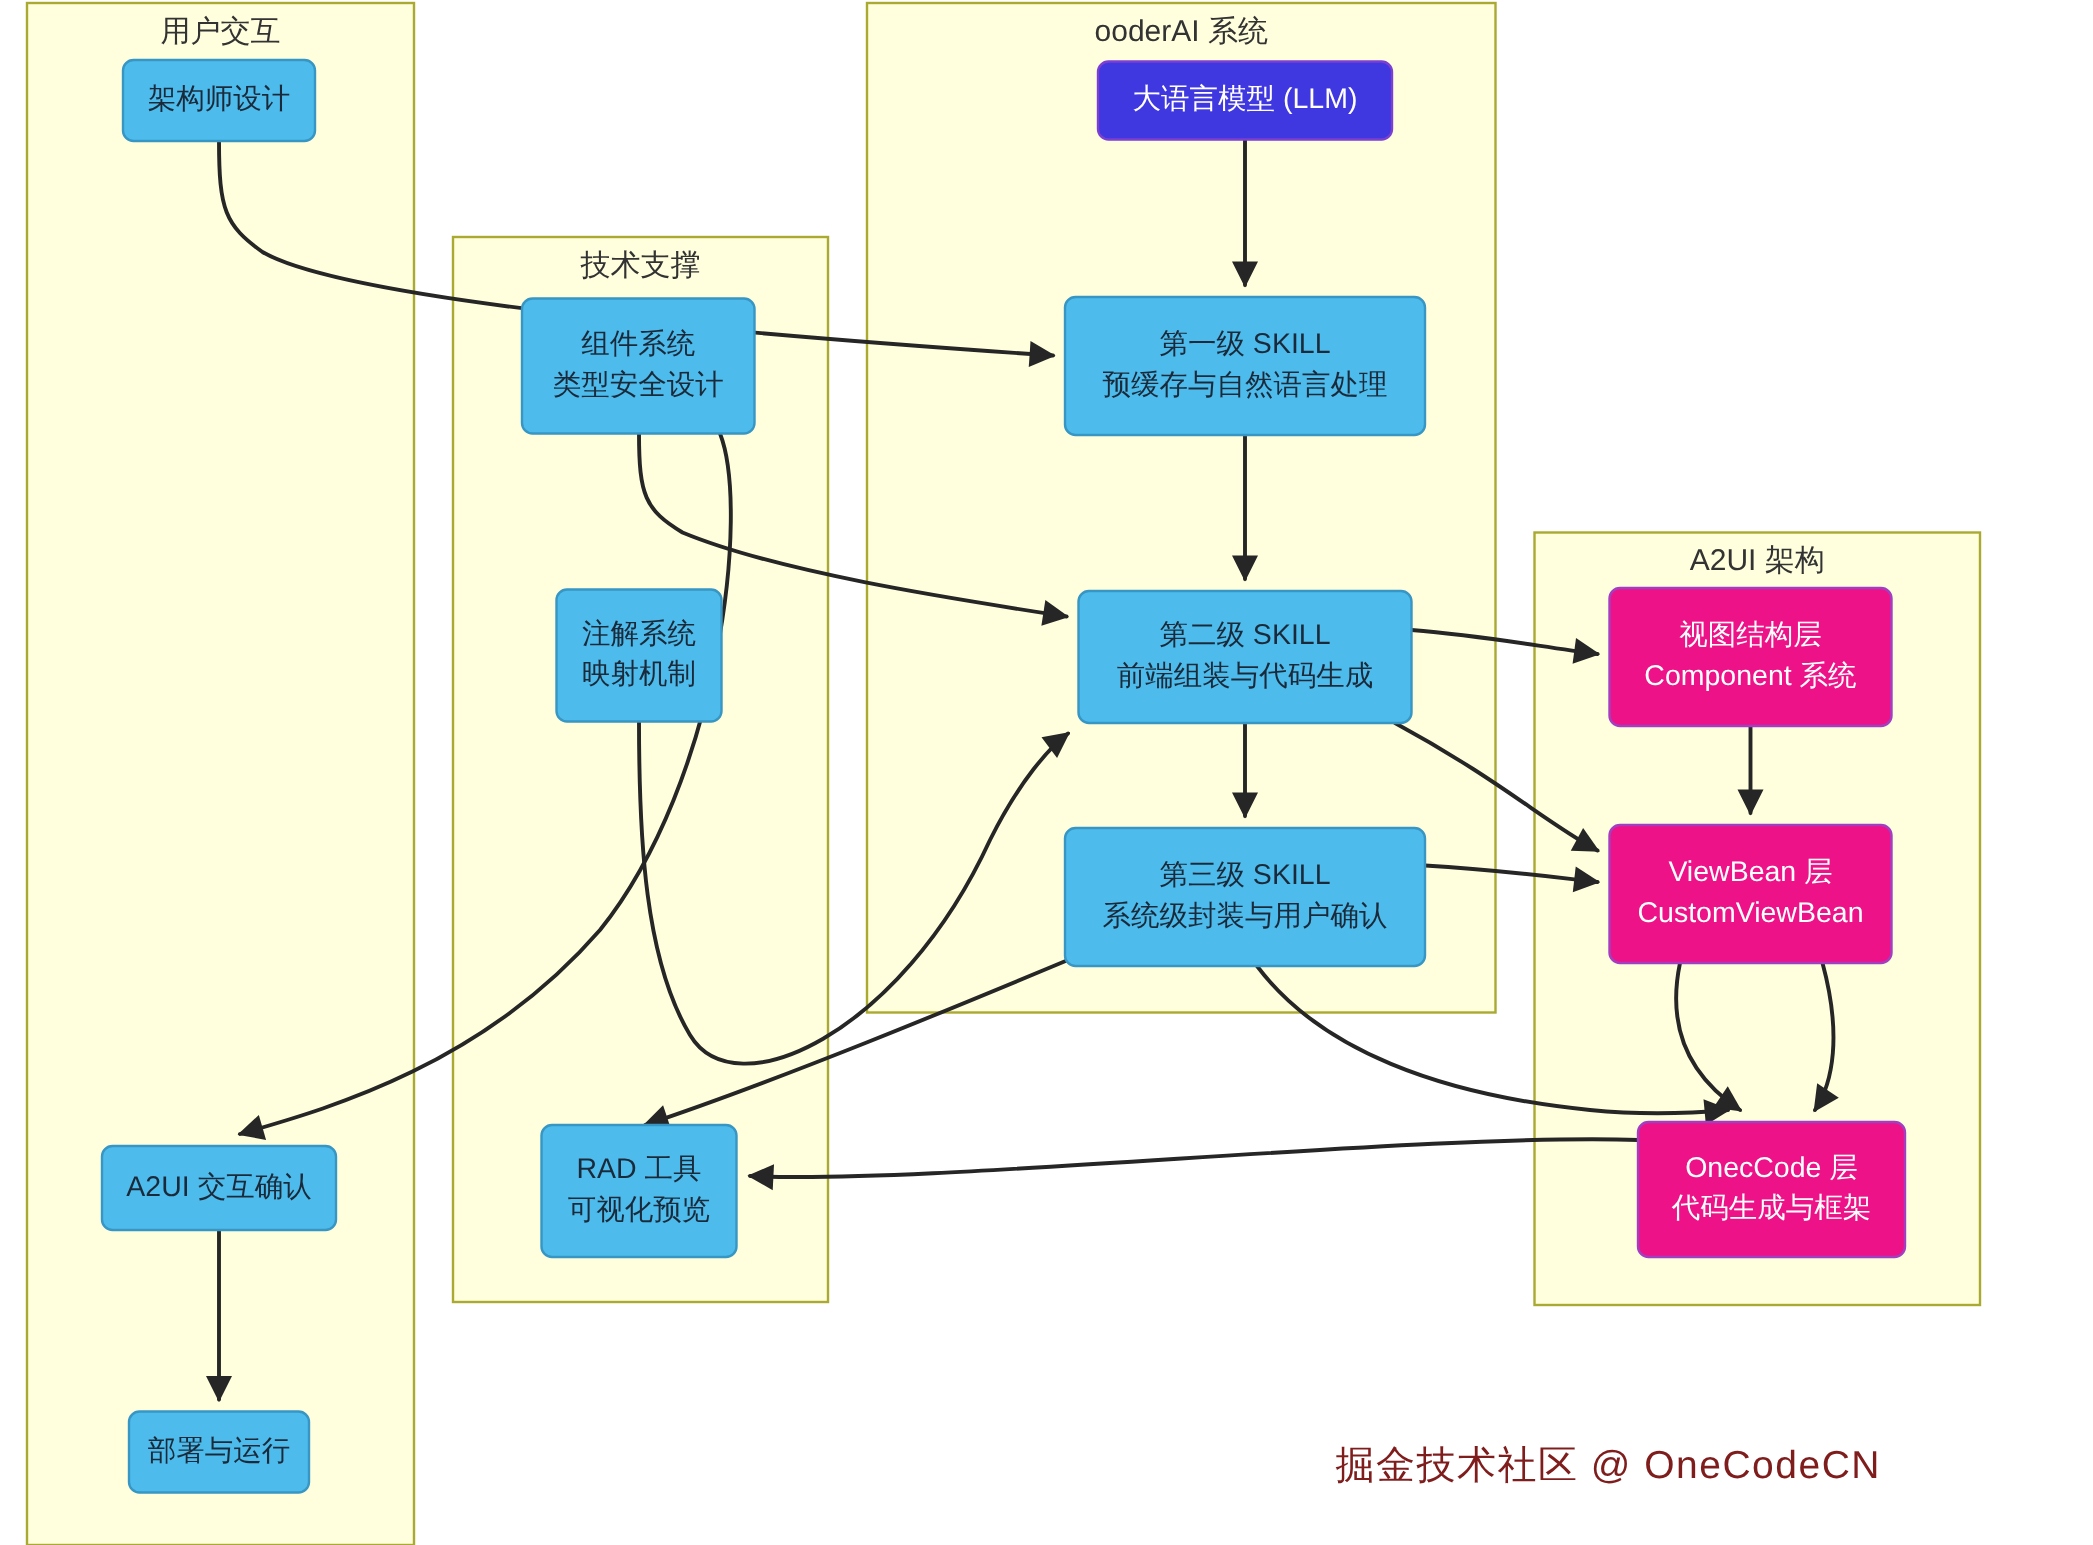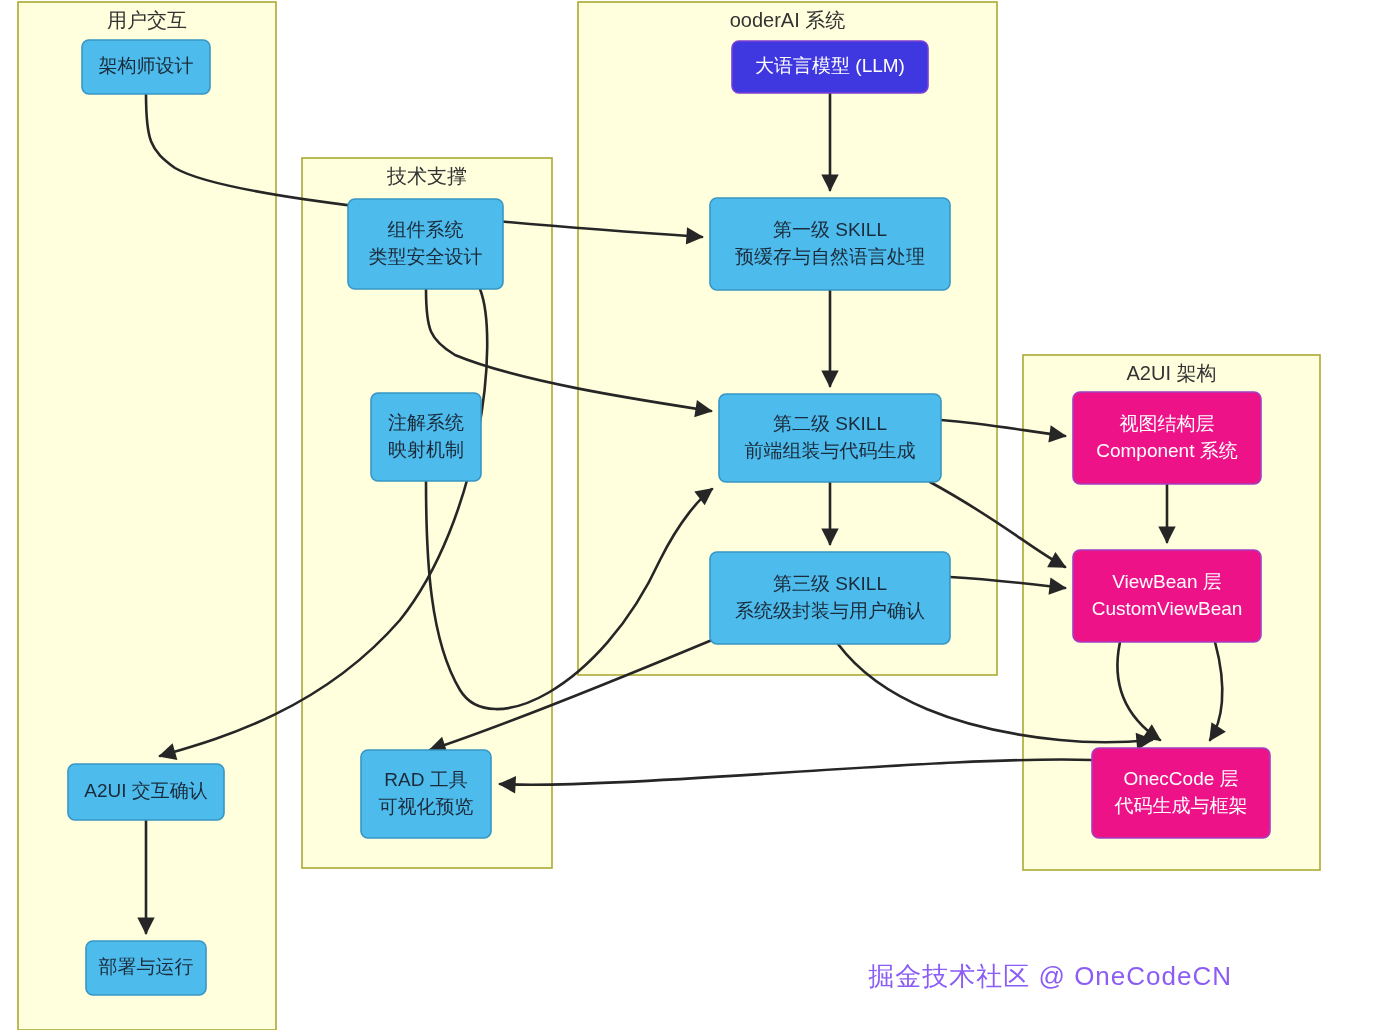--- a/index.html
+++ b/index.html
@@ -57,25 +57,25 @@
   .t-dark  { fill: #1b2a3a; }
   .t-light { fill: #ffffff; }
   .edge-path {
     fill: none;
     stroke: #262626;
     stroke-width: 2.6px;
     stroke-linecap: round;
   }
   .watermark {
     position: absolute;
-    right: 34px;
+    right: 12px;
     bottom: 36px;
     font-family: "Liberation Sans", "DejaVu Sans", sans-serif;
     font-size: 26px;
-    color: #8b5cf6;
+    color: #7f1d1d;
     letter-spacing: 1px;
     white-space: nowrap;
     user-select: none;
   }
 </style>
 </head>
 <body>
 
 <div id="diagram-root">
 

